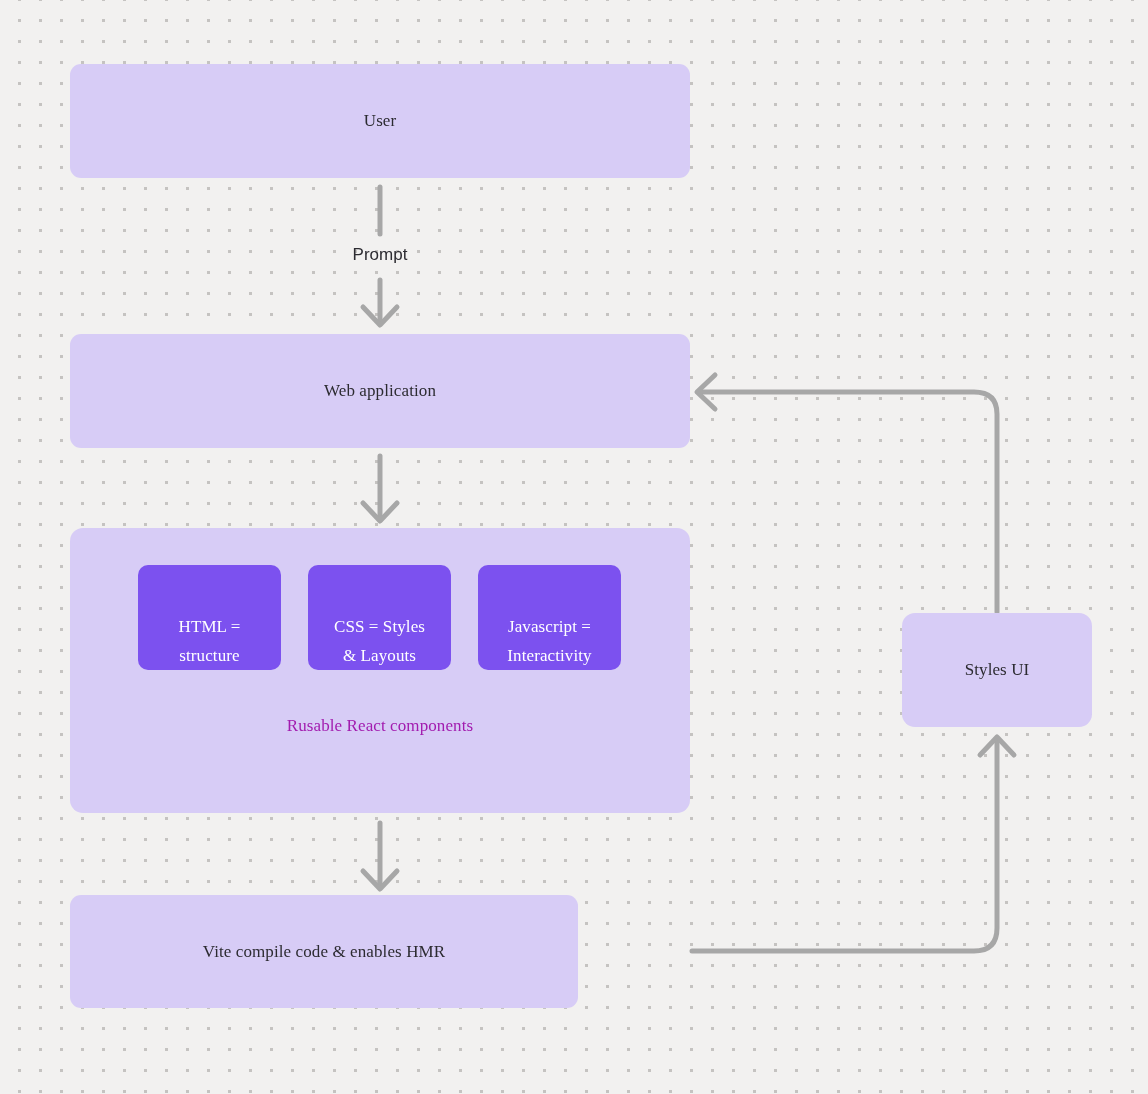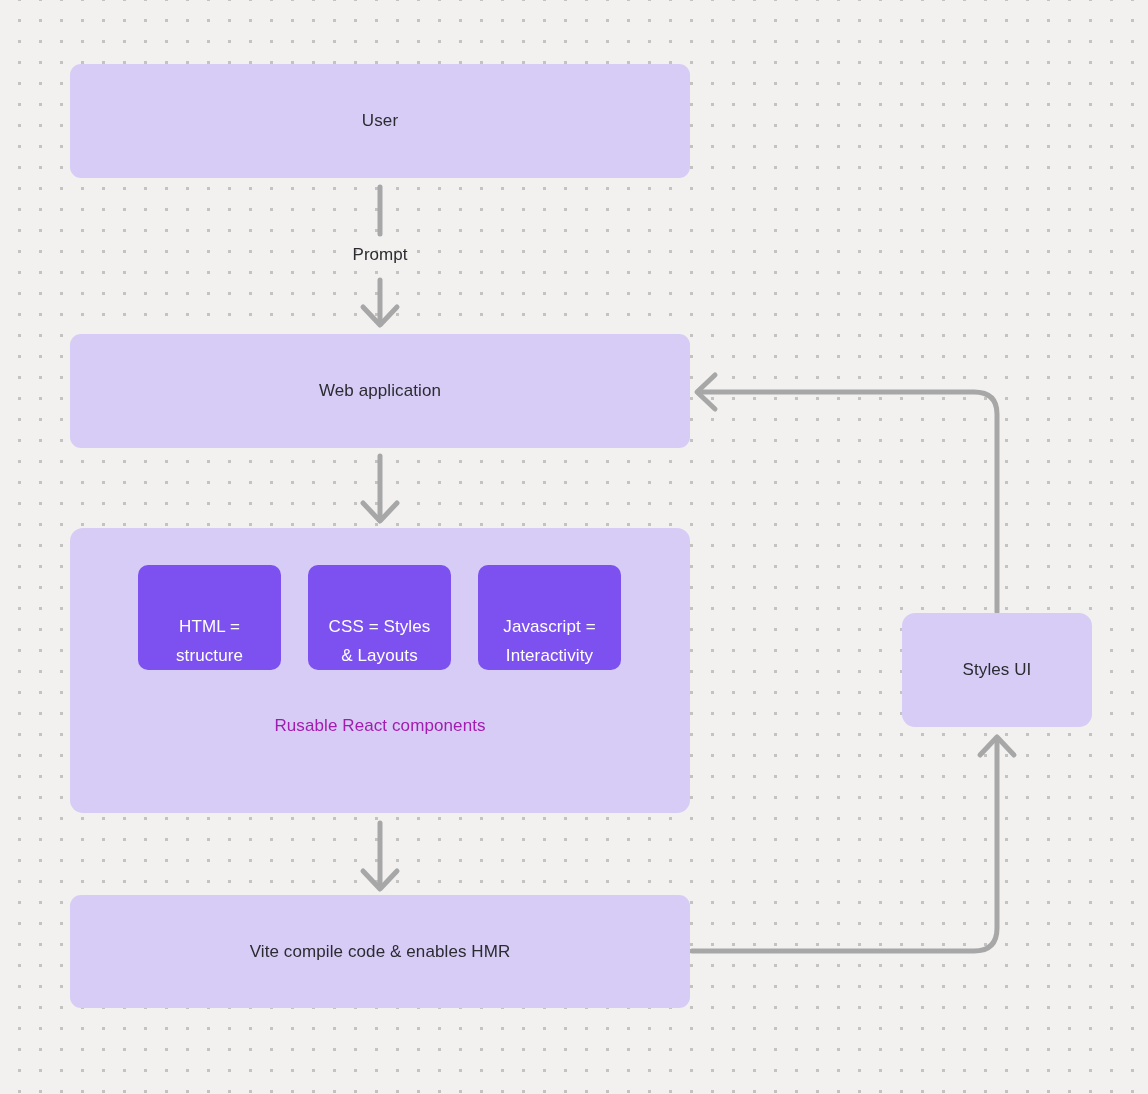--- a/index.html
+++ b/index.html
@@ -28,25 +28,26 @@
     position:absolute;
     background:#d7ccf6;
     border-radius:11px;
     display:flex;
     align-items:center;
     justify-content:center;
     color:#2c2b31;
     font-size:17px;
     font-weight:500;
     letter-spacing:0.1px;
+    font-family:Liberation Serif, serif;
   }
   .node-user        {left:70px;  top:64px;  width:620px; height:114px;}
   .node-webapp      {left:70px;  top:334px; width:620px; height:114px;}
   .node-container   {left:70px;  top:528px; width:620px; height:285px; border-radius:13px; display:block;}
-  .node-vite        {left:70px;  top:895px; width:620px; height:113px;}
+  .node-vite        {left:70px;  top:895px; width:508px; height:113px;}
   .node-renderui    {left:902px; top:613px; width:190px; height:114px; border-radius:13px;}
 
   .subnode{
     position:absolute;
     background:#7c51ef;
     border-radius:10px;
     width:143px;
     height:105px;
     top:37px;
     display:flex;

